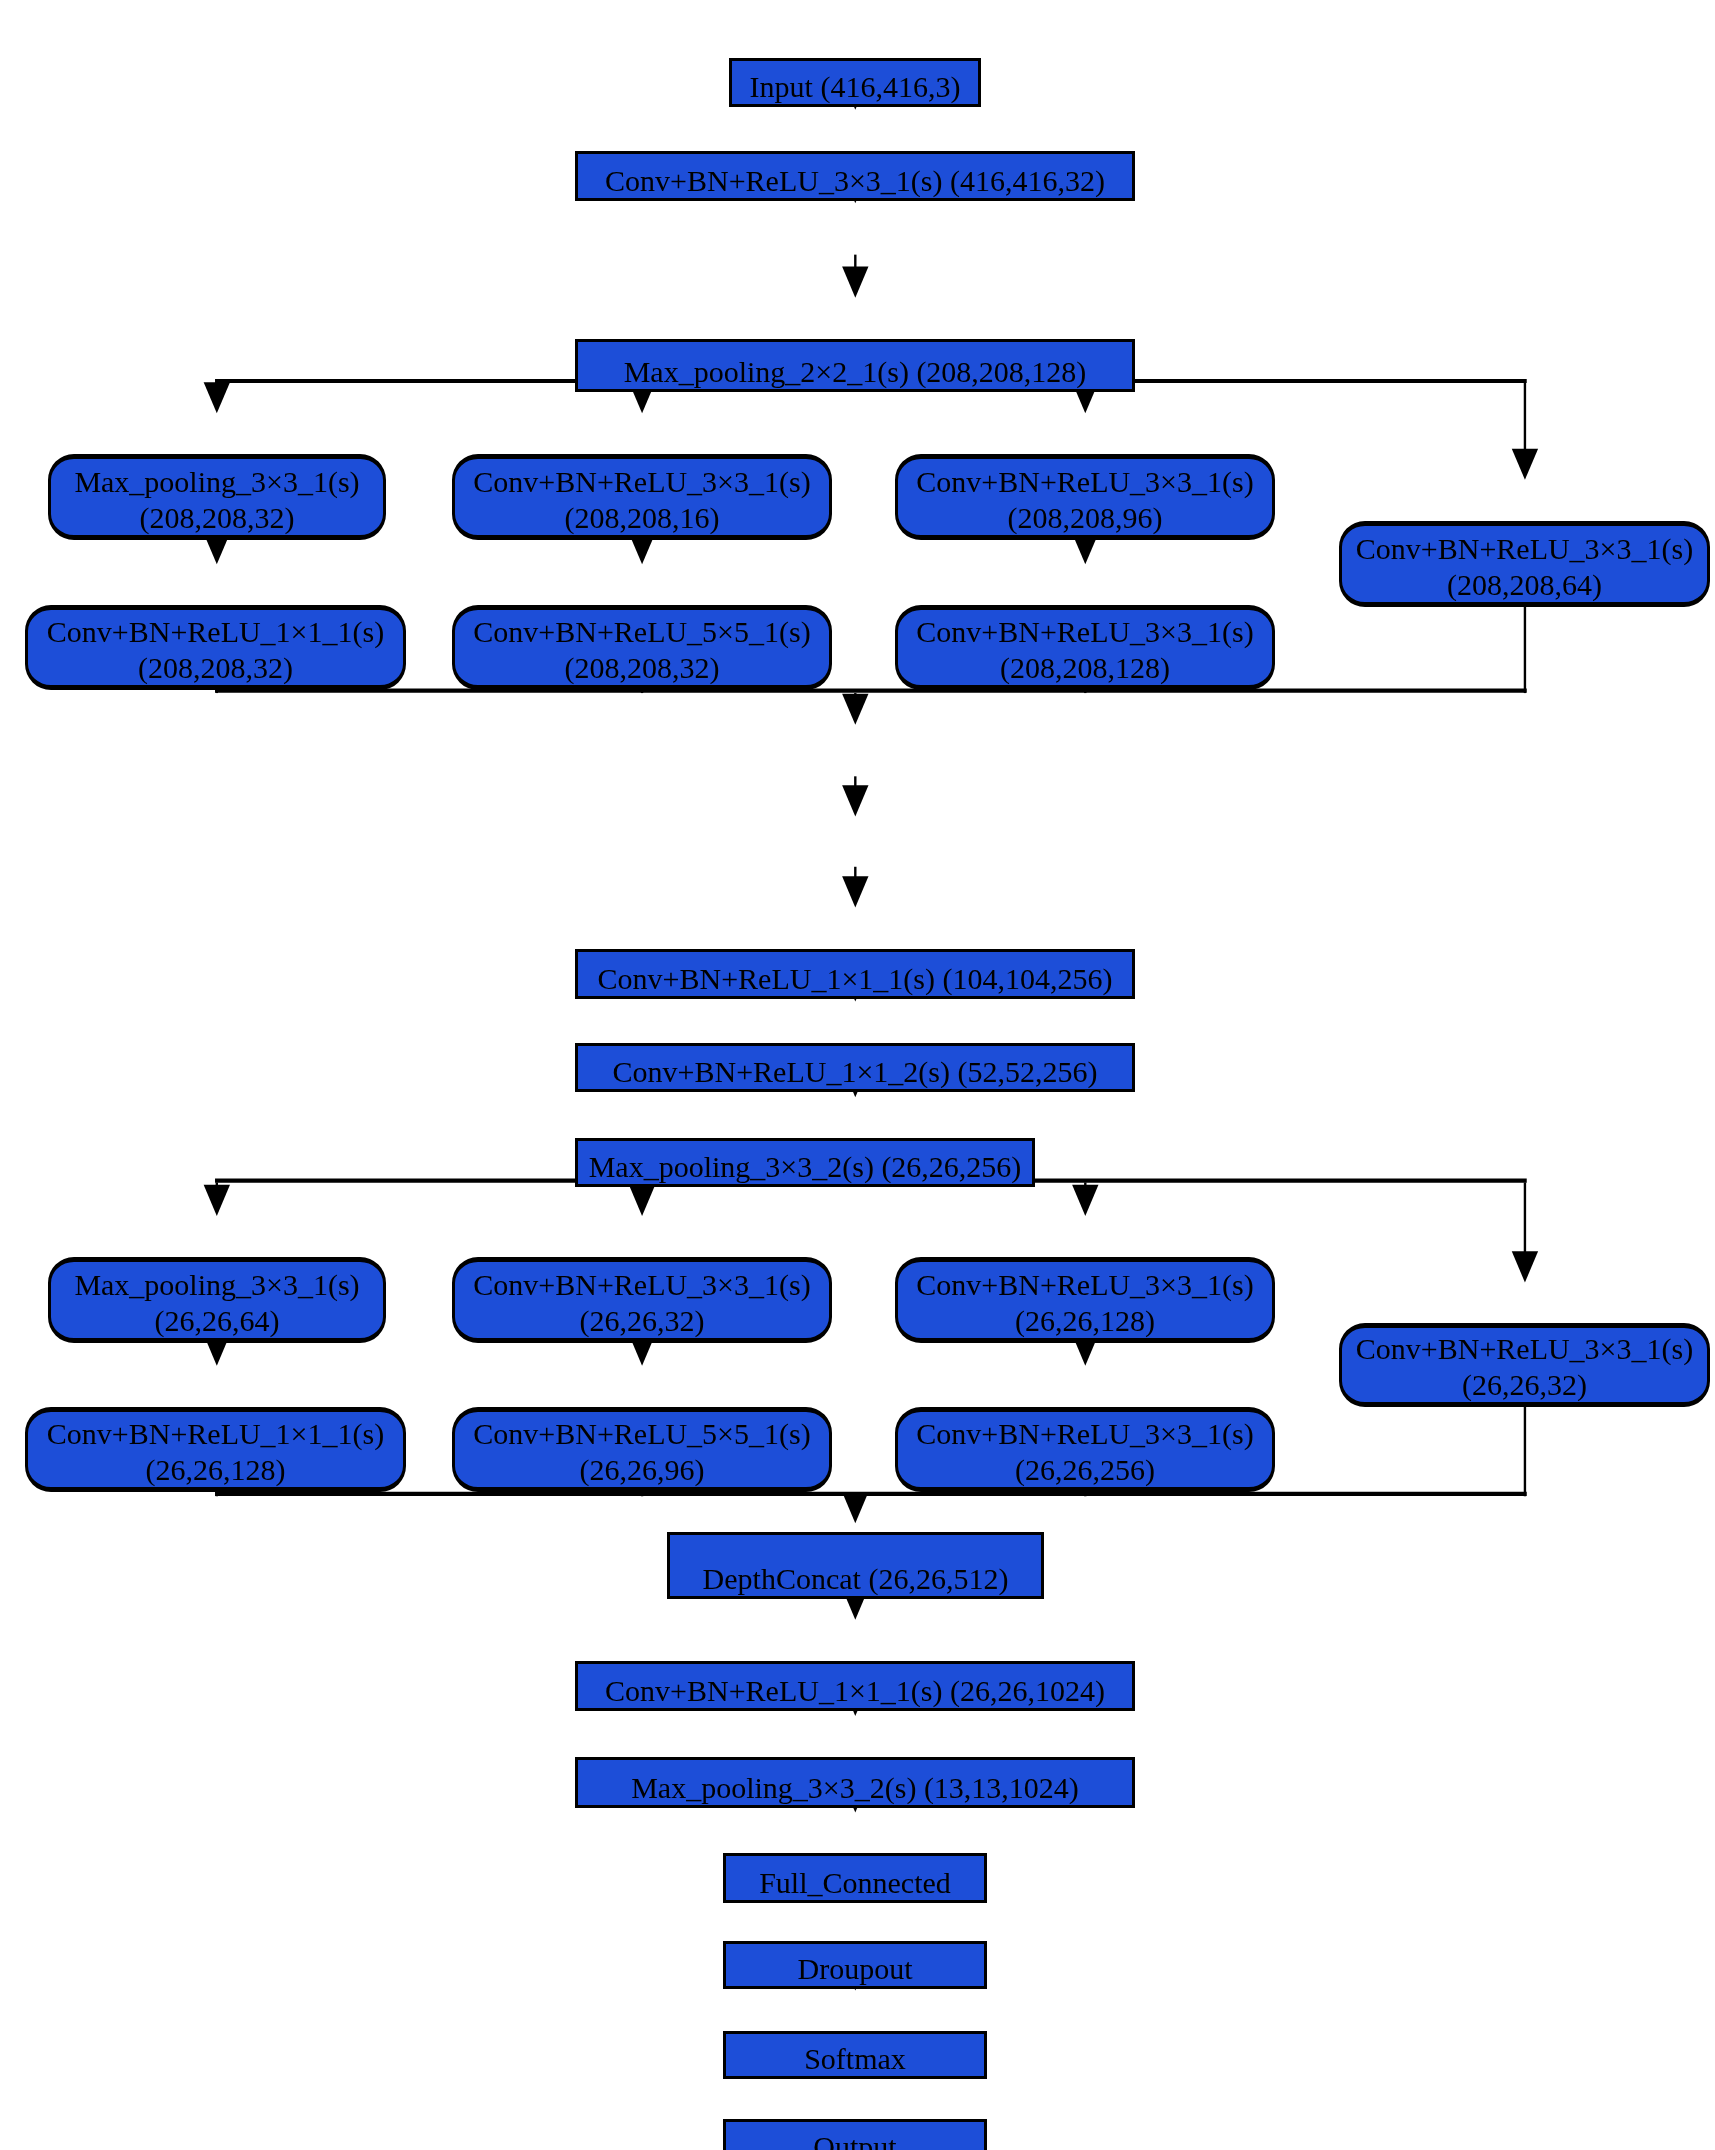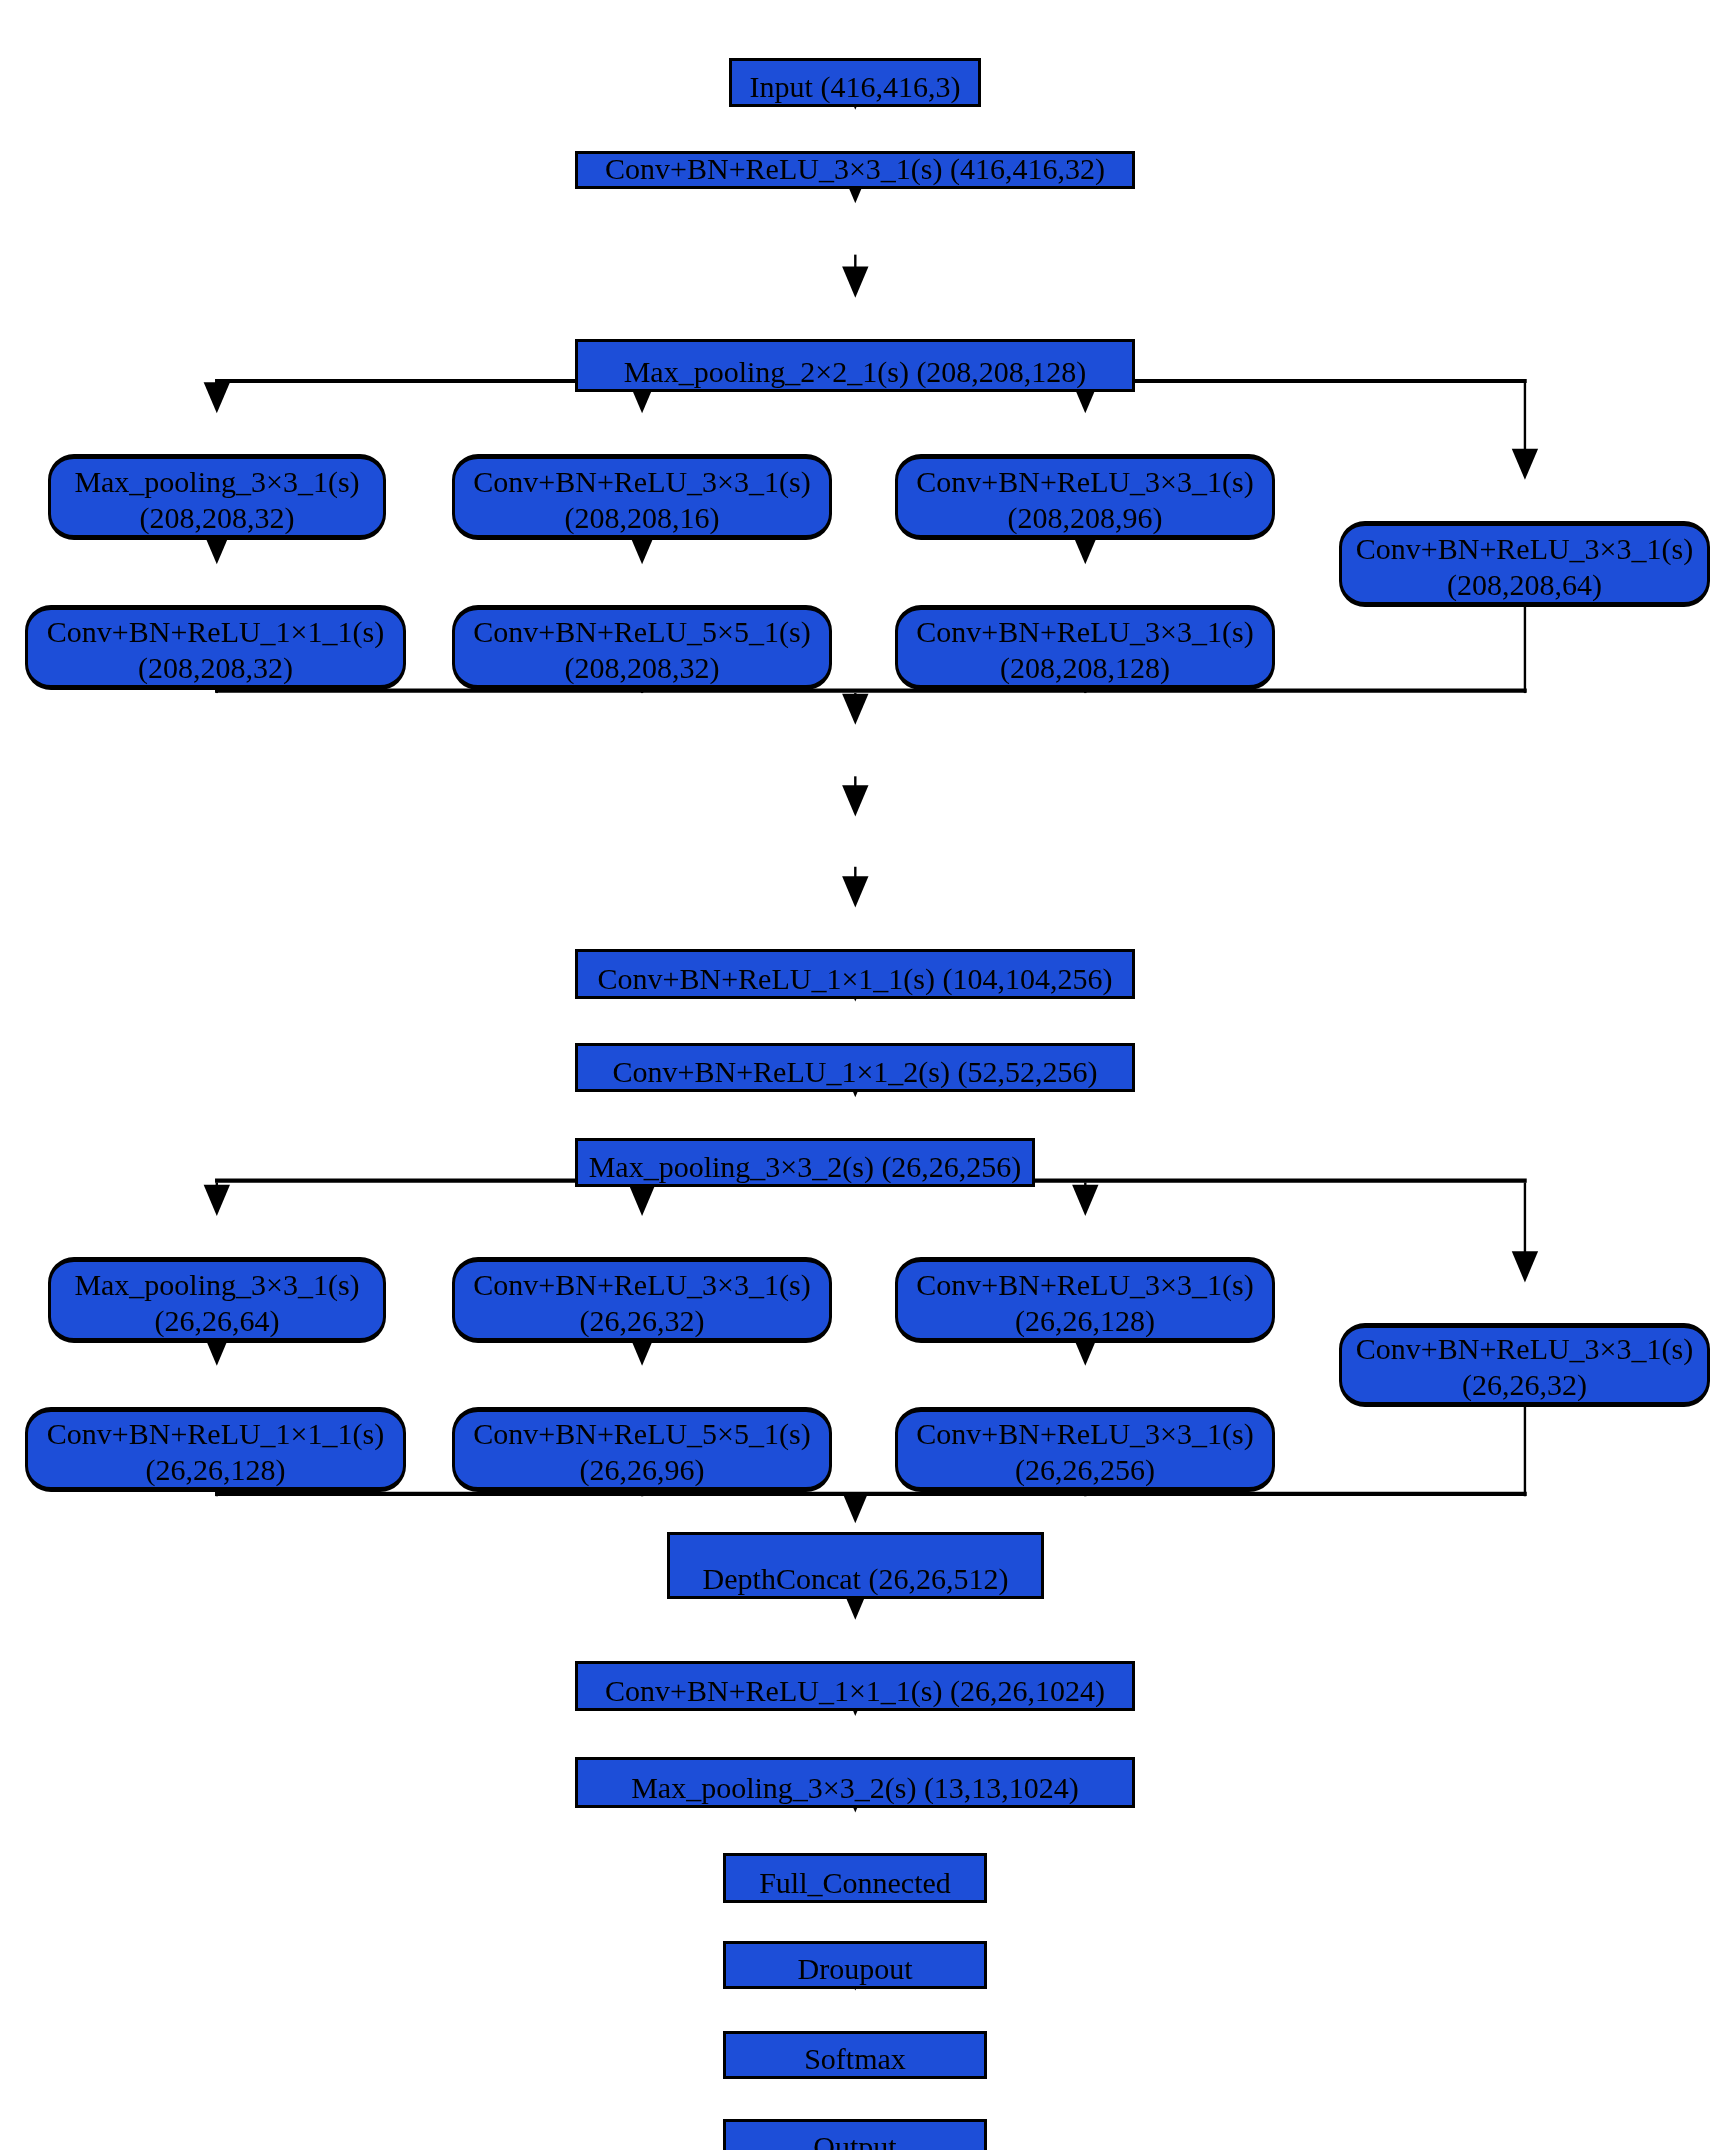--- a/index.html
+++ b/index.html
@@ -106,21 +106,21 @@
       <polygon points="1406,3120 1450,3120 1428,3172" fill="#000000"></polygon>
       <line x1="1428" y1="3254" x2="1428" y2="3277" stroke="#000000" stroke-width="4"></line>
       <polygon points="1406,3271 1450,3271 1428,3323" fill="#000000"></polygon>
       <line x1="1428" y1="3405" x2="1428" y2="3423" stroke="#000000" stroke-width="4"></line>
       <polygon points="1406,3417 1450,3417 1428,3469" fill="#000000"></polygon>
     </svg>
 
   <div class="node" style="left:729px;top:18px;width:252px;height:49px">
       <span>Input (416,416,3)</span>
     </div>
-  <div class="node" style="left:575px;top:111px;width:560px;height:38px">
+  <div class="node" style="left:575px;top:111px;width:560px;height:50px">
       <span>Conv+BN+ReLU_3×3_1(s) (416,416,32)</span>
     </div>
   <div class="node" style="left:575px;top:299px;width:560px;height:53px">
       <span>Max_pooling_2×2_1(s) (208,208,128)</span>
     </div>
 
   <div class="node thick" style="left:48px;top:414px;width:338px;height:86px">
     <span>Max_pooling_3×3_1(s)</span>
       <span>(208,208,32)</span>
   </div>

